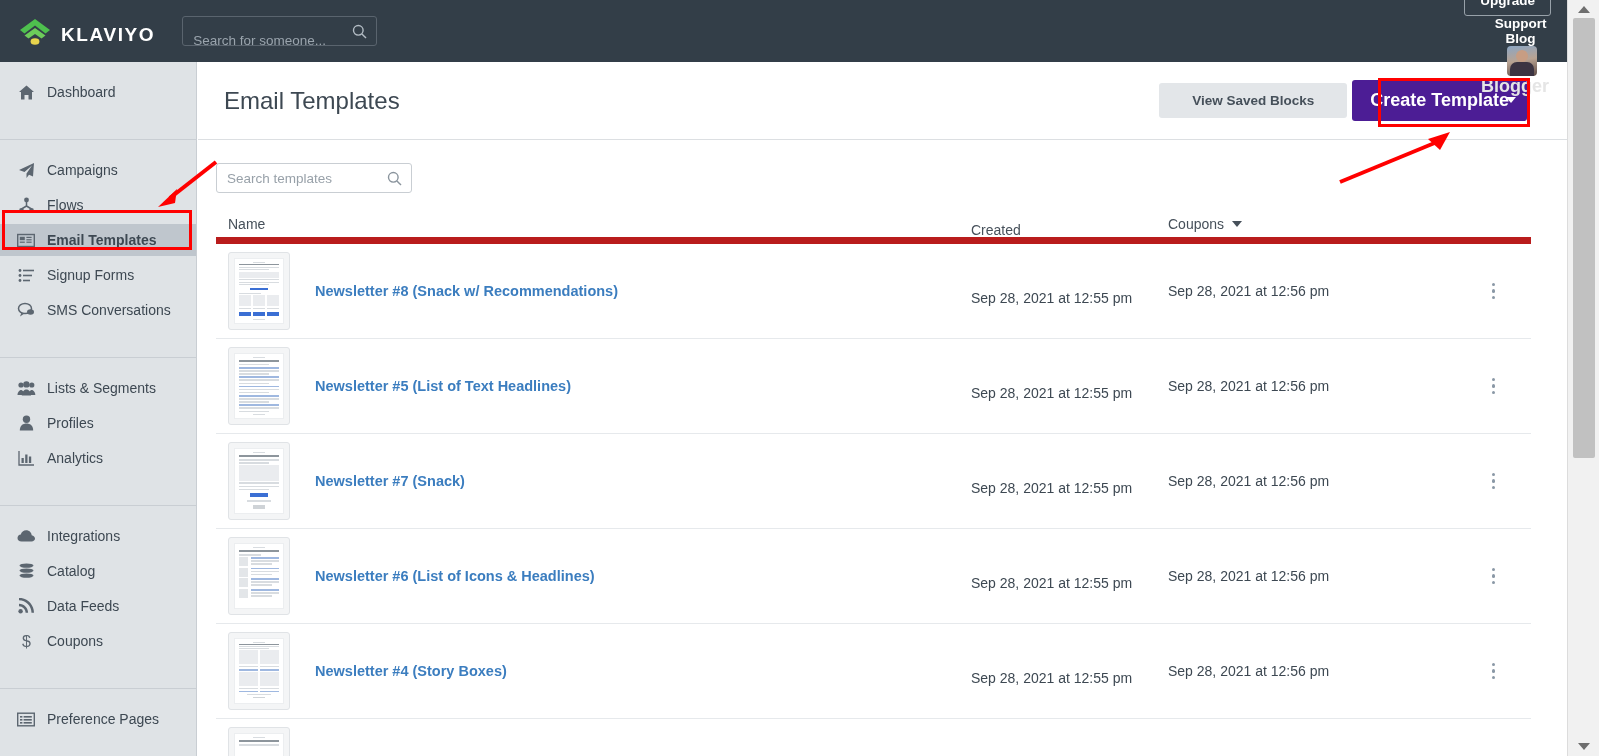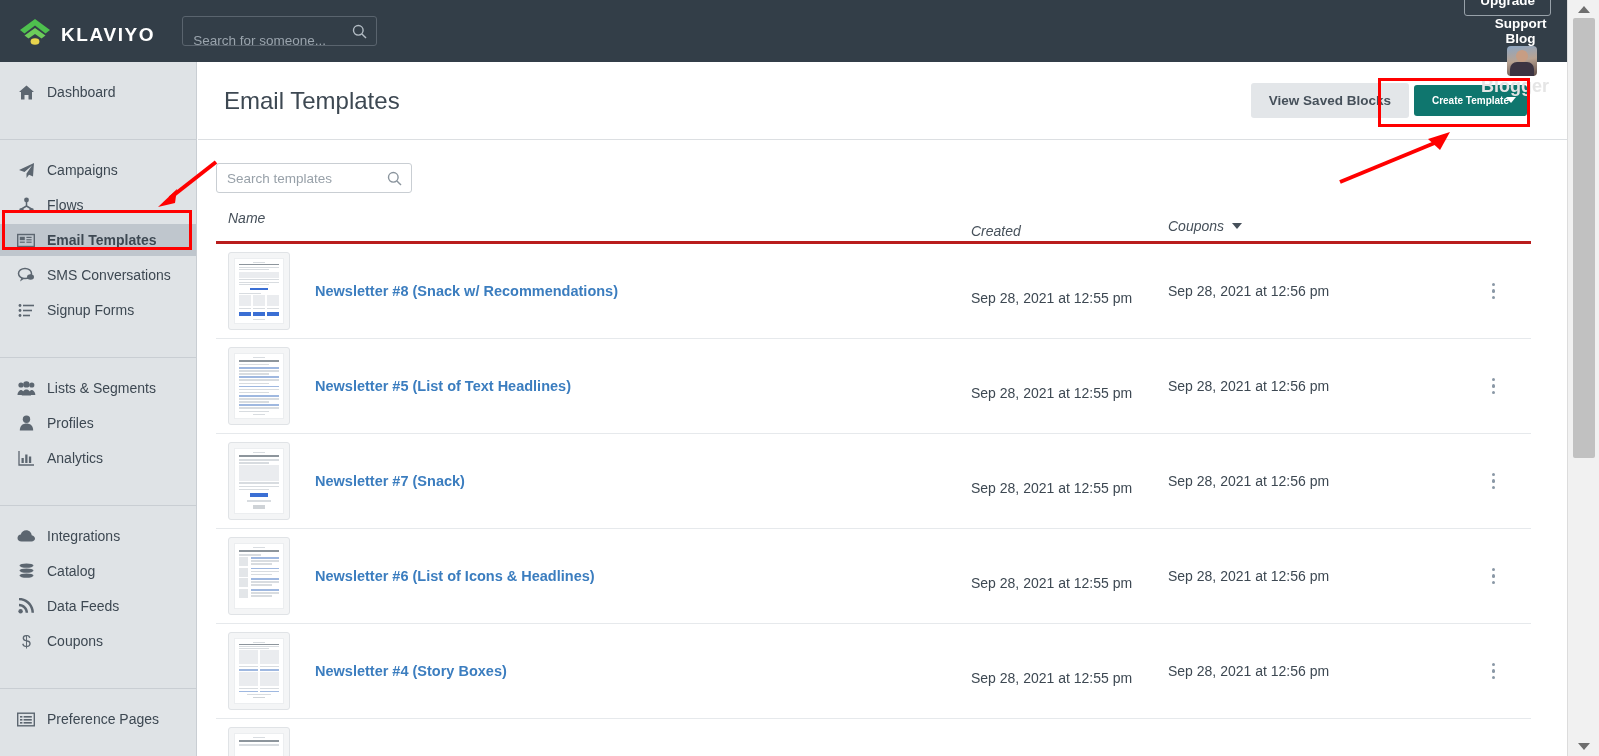--- a/index.html
+++ b/index.html
@@ -113,26 +113,26 @@
     position: relative;
   }
   #page-title { font-size: 24px; color: #3d4852; font-weight: normal; }
   .header-actions {
     margin-left: auto; display: flex; align-items: center;
     margin-right: 40px;
   }
   .btn-secondary {
     background: #e3e6e9; color: #46505a;
     font-size: 13.5px; font-weight: bold;
-    padding: 10px 18px; border: 0; border-radius: 3px;
+    padding: 10px 33px; border: 0; border-radius: 3px;
     cursor: pointer; font-family: "Liberation Sans", sans-serif;
   }
   .btn-primary {
-    background: #0f766e; color: #ffffff;
-    font-size: 10px; font-weight: bold;
+    background: #4c1d95; color: #ffffff;
+    font-size: 18px; font-weight: bold;
     padding: 10px 18px; border: 0; border-radius: 3px;
     cursor: pointer; margin-left: 5px;
     font-family: "Liberation Sans", sans-serif;
   }
 
   #toolbar { padding: 23px 0 0 18px; }
   .tsearch {
     width: 196px; height: 30px; border: 1px solid #c9ced3;
     border-radius: 3px; background: #fff;
     position: relative; display: flex; align-items: center;
@@ -142,23 +142,23 @@
     font-size: 13.5px; color: #3d4852;
     font-family: "Liberation Sans", sans-serif;
     padding-left: 10px; width: 160px; height: 100%;
   }
   .tsearch input::placeholder { color: #98a1a9; }
   .tsearch .mag { position: absolute; right: 9px; top: 7px; }
 
   
   #tbl { margin: 17px 0 0 18px; width: 1315px; }
   .thead {
-    display: flex; 
-    height: 34px; border-bottom: 3px solid #b91c1c;
-    font-size: 14px; color: #46505a; font-style: italic;
+    display: flex; align-items: center;
+    height: 34px; border-bottom: 7px solid #b91c1c;
+    font-size: 14px; color: #46505a;
   }
   .col-name { width: 755px; padding-left: 12px; }
   .col-created { width: 197px; margin-top: 13px; }
   .col-updated { width: 290px; display: flex; align-items: center; }
   .col-kebab { width: 71px; display: flex; justify-content: center; }
   .sort-arrow {
     width: 0; height: 0; margin-left: 8px;
     border-left: 5px solid transparent; border-right: 5px solid transparent;
     border-top: 6px solid #46505a;
   }
@@ -321,40 +321,40 @@
           <rect x="2.8" y="8.6" width="5" height="1.2" fill="#5c6670"></rect>
           <rect x="9.4" y="3.8" width="5.2" height="1.2" fill="#5c6670"></rect>
           <rect x="9.4" y="6.2" width="5.2" height="1.2" fill="#5c6670"></rect>
           <rect x="9.4" y="8.6" width="5.2" height="1.2" fill="#5c6670"></rect>
         </svg>
       </span>
       <span class="nav-label" style="font-weight:bold">Email Templates</span>
     </div>
     <div class="nav-item">
       <span class="nav-icon">
-        <svg width="18" height="16" viewBox="0 0 18 16">
-          <ellipse cx="8" cy="6.5" rx="6.5" ry="5" fill="none" stroke="#5c6670" stroke-width="1.5"></ellipse>
-          <path d="M4.5 10.5 L3 14.5 L7.5 11.4" fill="#5c6670"></path>
-          <ellipse cx="13.5" cy="10" rx="3.5" ry="2.8" fill="#5c6670"></ellipse>
-        </svg>
-      </span>
-      <span class="nav-label">SMS Conversations</span>
-    </div>
-    <div class="nav-item">
-      <span class="nav-icon">
         <svg width="17" height="15" viewBox="0 0 17 15">
           <circle cx="2" cy="2.5" r="1.4" fill="#5c6670"></circle>
             <rect x="5" y="1.7" width="11" height="1.6" fill="#5c6670"></rect>
           <circle cx="2" cy="7.5" r="1.4" fill="#5c6670"></circle>
             <rect x="5" y="6.7" width="9" height="1.6" fill="#5c6670"></rect>
           <circle cx="2" cy="12.5" r="1.4" fill="#5c6670"></circle>
             <rect x="5" y="11.7" width="7" height="1.6" fill="#5c6670"></rect>
         </svg>
       </span>
       <span class="nav-label">Signup Forms</span>
+    </div>
+    <div class="nav-item">
+      <span class="nav-icon">
+        <svg width="18" height="16" viewBox="0 0 18 16">
+          <ellipse cx="8" cy="6.5" rx="6.5" ry="5" fill="none" stroke="#5c6670" stroke-width="1.5"></ellipse>
+          <path d="M4.5 10.5 L3 14.5 L7.5 11.4" fill="#5c6670"></path>
+          <ellipse cx="13.5" cy="10" rx="3.5" ry="2.8" fill="#5c6670"></ellipse>
+        </svg>
+      </span>
+      <span class="nav-label">SMS Conversations</span>
     </div>
   </div>
 
   <div class="nav-group">
     <div class="nav-item">
       <span class="nav-icon">
         <svg width="19" height="15" viewBox="0 0 19 15">
           <circle cx="4" cy="4" r="2.6" fill="#5c6670"></circle>
             <circle cx="14.8" cy="4" r="2.6" fill="#5c6670"></circle>
           <circle cx="9.4" cy="3.4" r="3.2" fill="#5c6670"></circle>

